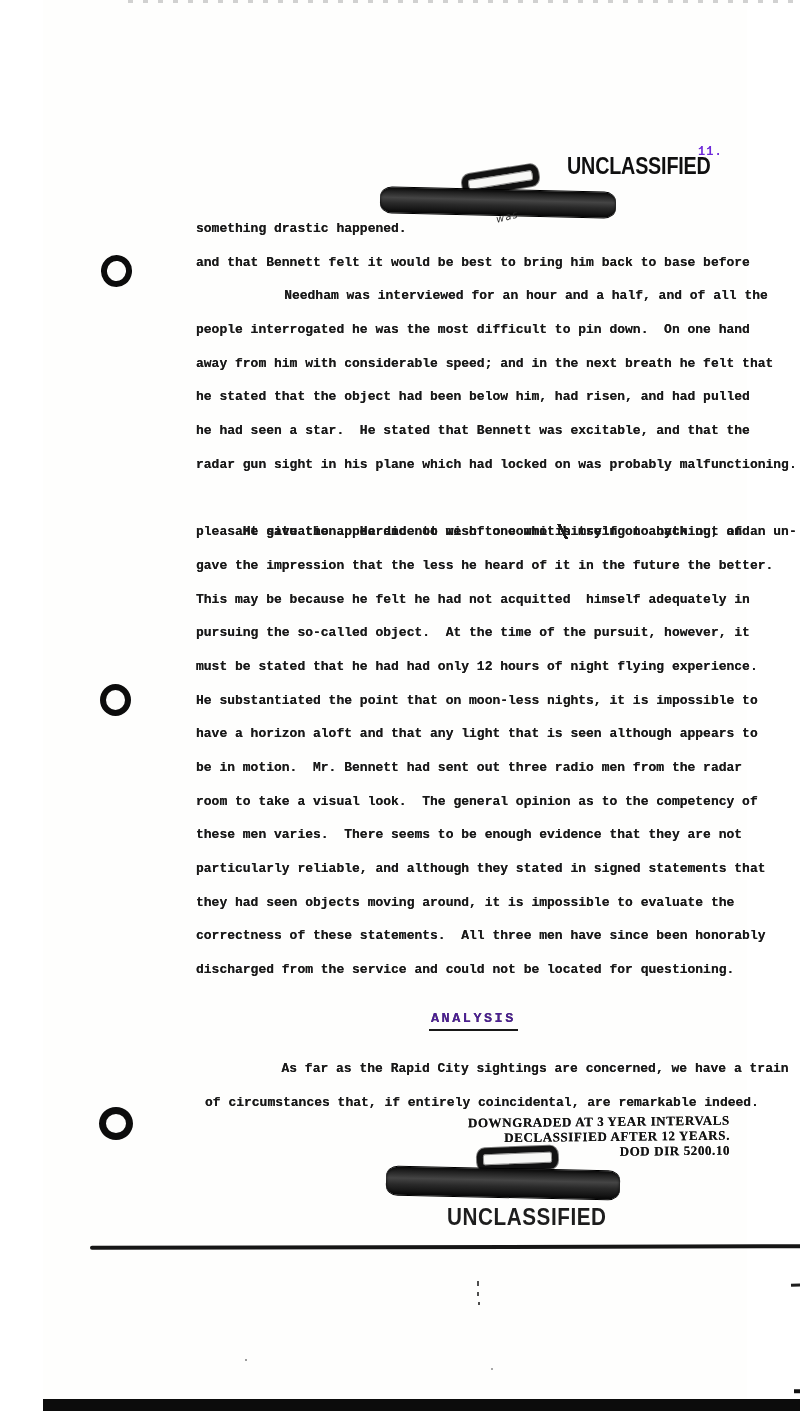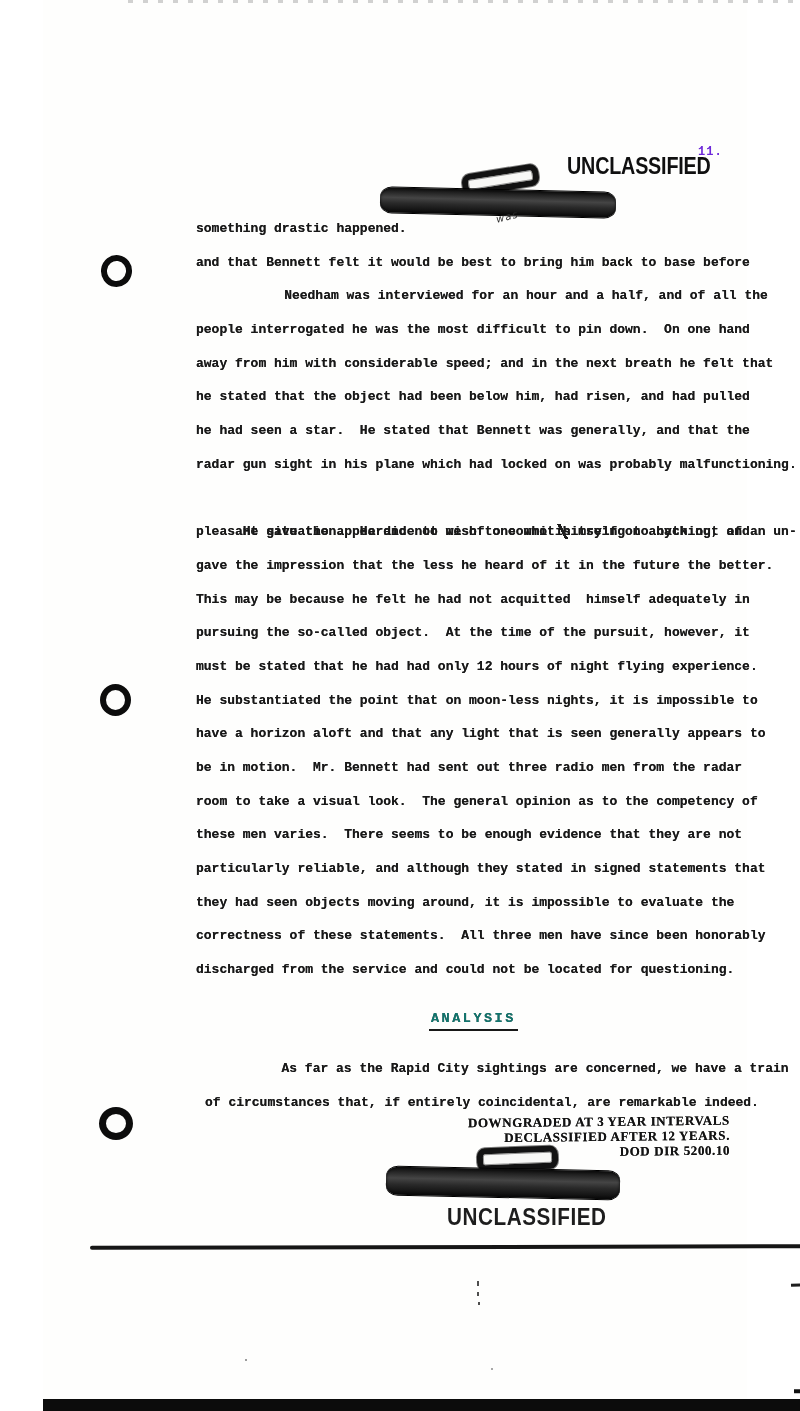--- a/index.html
+++ b/index.html
@@ -15,21 +15,21 @@
 
   
   .struck { position:relative;
             background:linear-gradient(62deg, transparent 44%, #1c1c1c 44%, #1c1c1c 58%, transparent 58%); }
   .handwritten { position:absolute; top:-12px; left:300px; font-family:"DejaVu Sans", sans-serif;
                  font-style:italic; font-size:10px; font-weight:400; color:#2b2b2b;
                  transform:rotate(-14deg); letter-spacing:1px; text-shadow:none; white-space:pre; }
 
   
   .analysis { position:absolute; left:386px; top:1011px; font-size:13.5px; font-weight:700;
-              letter-spacing:2.5px; color:#0f766e; border-bottom:2.5px solid #181818;
+              letter-spacing:2.5px; color:#4c1d95; border-bottom:2.5px solid #181818;
               padding:0 2px 3px 2px; text-shadow:0 0 0.5px #444; }
 
   .stamp-uncl { position:absolute; font-family:"Liberation Sans", sans-serif; font-weight:800;
                 color:#101010; white-space:nowrap; }
   #uncl-top { left:524px; top:153px; font-size:21px; letter-spacing:-0.2px;
               transform:scale(0.94,1.1); transform-origin:left top; }
   #uncl-bottom { left:404px; top:1204px; font-size:22px; letter-spacing:0.6px; color:#1d1d1d;
                  transform:scale(0.94,1.06); transform-origin:left top; }
   #pagenum { position:absolute; left:655px; top:145px; font-size:12px; font-weight:700;
              color:#6d28d9; letter-spacing:1px; }
@@ -99,33 +99,33 @@
   <div class="redact-outline" id="red-top-small"></div>
   <div class="redact-bar" id="red-top-bar"></div>
 
   <div class="typed" style="left:153px; top:212px; width:600px;">
     <div class="tline">something drastic happened.</div>
     <div class="tline">and that Bennett felt it would be best to bring him back to base before</div>
     <div class="tline indent">Needham was interviewed for an hour and a half, and of all the</div>
     <div class="tline">people interrogated he was the most difficult to pin down.  On one hand</div>
     <div class="tline">away from him with considerable speed; and in the next breath he felt that</div>
     <div class="tline">he stated that the object had been below him, had risen, and had pulled</div>
-    <div class="tline">he had seen a star.  He stated that Bennett was generally, and that the</div>
+    <div class="tline">he had seen a star.  He stated that Bennett was excitable, and that the</div>
     <div class="tline">radar gun sight in his plane which had locked on was probably malfunctioning.</div>
     <div class="tline">
       <span>He gave the appearance to me of one who </span><span class="struck">is</span><span> trying to back out of an un-</span>
       <span class="handwritten">was</span>
     </div>
     <div class="tline">pleasant situation.  He did not wish to commit himself on anything, and</div>
     <div class="tline">gave the impression that the less he heard of it in the future the better.</div>
     <div class="tline">This may be because he felt he had not acquitted  himself adequately in</div>
     <div class="tline">pursuing the so-called object.  At the time of the pursuit, however, it</div>
     <div class="tline">must be stated that he had had only 12 hours of night flying experience.</div>
     <div class="tline">He substantiated the point that on moon-less nights, it is impossible to</div>
-    <div class="tline">have a horizon aloft and that any light that is seen generally appears to</div>
+    <div class="tline">have a horizon aloft and that any light that is seen although appears to</div>
     <div class="tline">be in motion.  Mr. Bennett had sent out three radio men from the radar</div>
     <div class="tline">room to take a visual look.  The general opinion as to the competency of</div>
     <div class="tline">these men varies.  There seems to be enough evidence that they are not</div>
     <div class="tline">particularly reliable, and although they stated in signed statements that</div>
     <div class="tline">they had seen objects moving around, it is impossible to evaluate the</div>
     <div class="tline">correctness of these statements.  All three men have since been honorably</div>
     <div class="tline">discharged from the service and could not be located for questioning.</div>
   </div>
 
   <div class="analysis">ANALYSIS</div>

